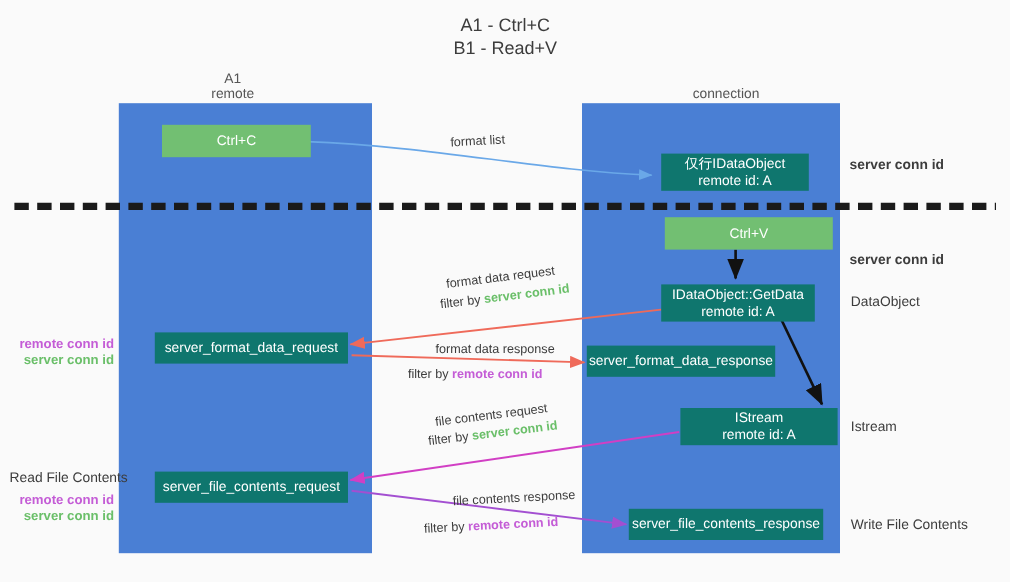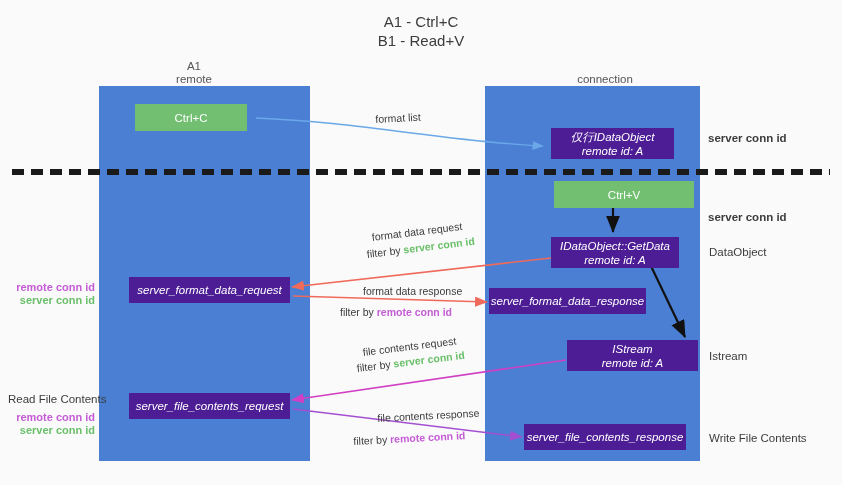--- a/index.html
+++ b/index.html
@@ -49,21 +49,21 @@
     display: flex;
     flex-direction: column;
     align-items: center;
     justify-content: center;
     color: #ffffff;
     font-size: 11.5px;
     line-height: 14px;
     text-align: center;
     white-space: pre;
   }
-  .node.orange { background: #4c1d95; font-style: italic; }
+  .node.orange { background: #0f766e; }
   .node.green  { background: #72bf72; }
   .edge-label {
     position: absolute;
     font-size: 10.5px;
     color: #3c3c3c;
     white-space: nowrap;
     line-height: 14px;
   }
   .edge-label.rot {
     transform-origin: left top;
@@ -129,21 +129,21 @@
 
     <line x1="293" y1="296" x2="487" y2="302" stroke="#ef6a5a" stroke-width="1.6" marker-end="url(#ah-red)"></line>
 
     <line x1="650" y1="264" x2="685" y2="337" stroke="#111111" stroke-width="2.2" marker-end="url(#ah-black)"></line>
 
     <line x1="566" y1="360" x2="292" y2="400" stroke="#d13fc4" stroke-width="1.6" marker-end="url(#ah-magenta)"></line>
 
     <line x1="293" y1="409" x2="522" y2="437" stroke="#a34fd1" stroke-width="1.6" marker-end="url(#ah-purple)"></line>
   </svg>
 
-  <div class="node green" style="left:135px; top:104px; width:112px; height:27px;">
+  <div class="node green" style="left:135px; top:104px; width:124px; height:27px;">
     <span>Ctrl+C</span>
   </div>
 
   <div class="node orange" style="left:551px; top:128px; width:123px; height:31px;">
     <span>仅行IDataObject</span>
     <span>remote id: A</span>
   </div>
 
   <div class="node green" style="left:554px; top:181px; width:140px; height:27px;">
     <span>Ctrl+V</span>

